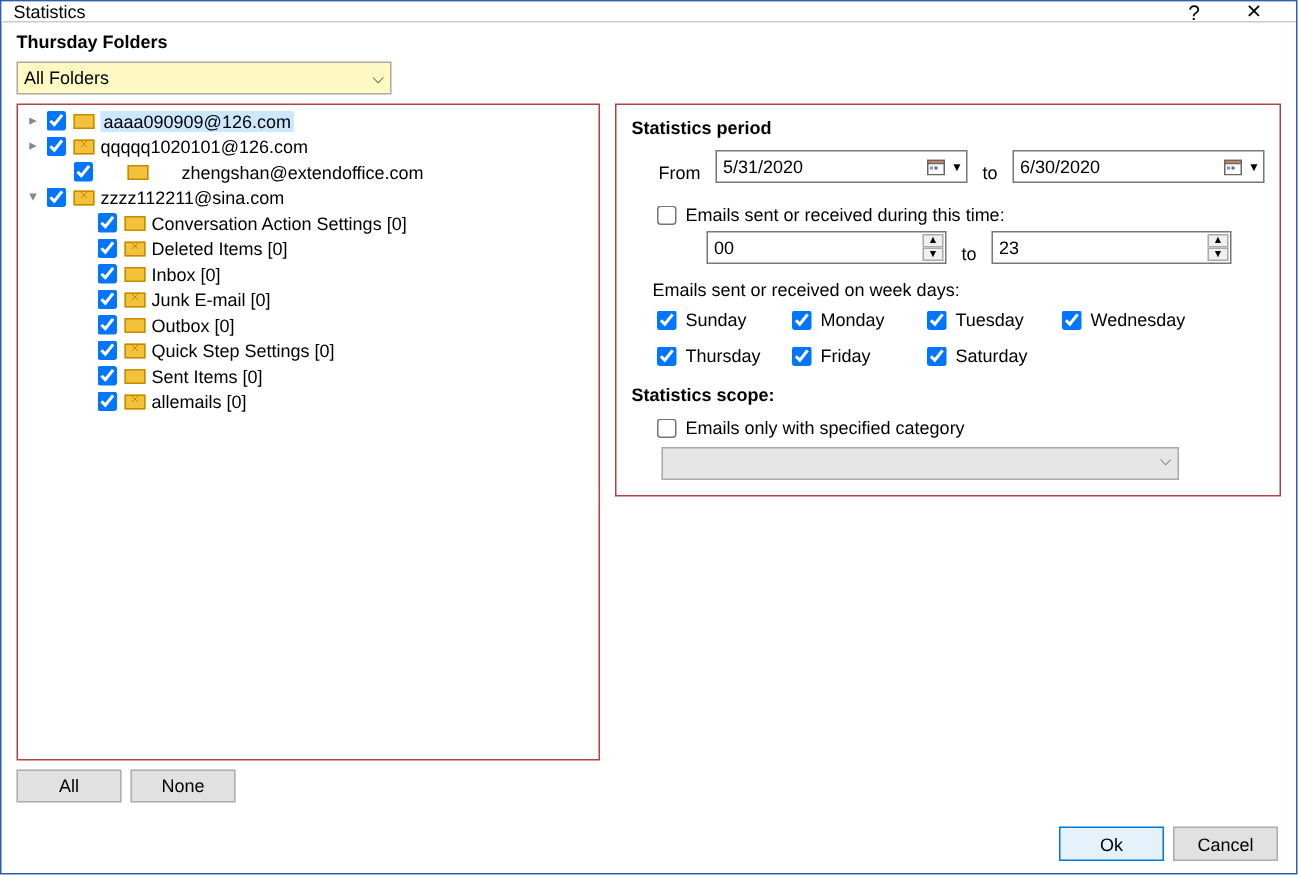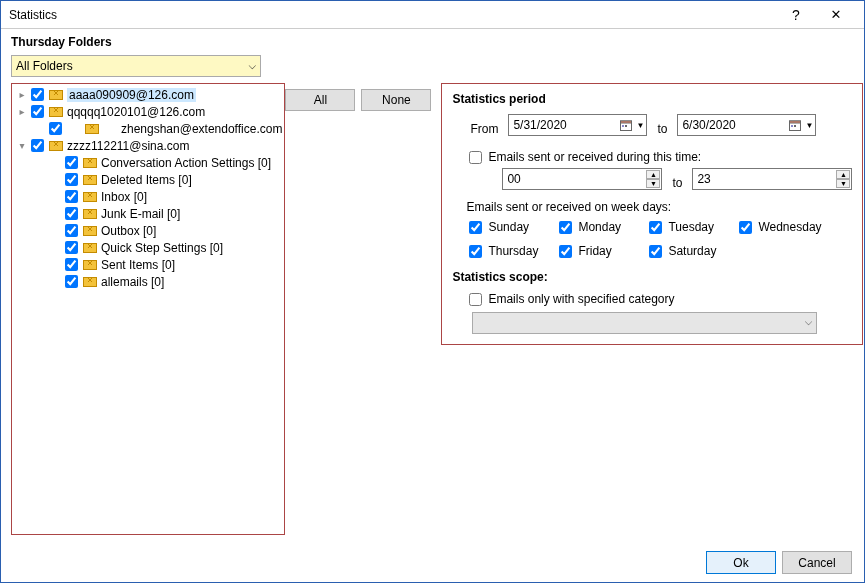--- a/index.html
+++ b/index.html
@@ -1,41 +1,41 @@
 <!DOCTYPE html>
 <html><head>
 <meta charset="utf-8">
 <style>
   * { box-sizing: border-box; font-family: "Segoe UI", Tahoma, sans-serif; font-size: 12px; }
   body { margin: 0; background: #fff; width: 865px; height: 583px; overflow: hidden; display: flex; flex-direction: column; border: 1px solid #2a5fb0; }
-  .titlebar { height: 28px; background: #fff; display: flex; align-items: center; padding: 0 8px; border-bottom: 1px solid #ccc; }
+  .titlebar { height: 14px; background: #fff; display: flex; align-items: center; padding: 0 8px; border-bottom: 1px solid #ccc; }
   .titlebar .title { flex: 1; }
   .titlebar .btn { width: 40px; height: 30px; display: flex; align-items: center; justify-content: center; font-size: 14px; }
   .section-header { font-weight: bold; padding: 6px 10px 2px 10px; }
   .dropdown { margin: 4px 10px 6px 10px; width: 250px; height: 22px; border: 1px solid #aaa; display: flex; align-items: center; padding: 0 4px; background: #fef9c3; position: relative; }
   .dropdown .chev { position: absolute; right: 4px; font-size: 10px; color: #333; }
   .main { flex: 1; display: flex; padding: 0 10px 8px 10px; gap: 10px; }
-  .left { width: 422px; display: flex; }
+  .left { width: 422px; display: flex; flex-direction: column; }
   .right { flex: 1; display: flex; flex-direction: column; }
   .tree-box { border: 1px solid #ab4545; flex: 1; overflow: auto; padding: 2px 0; }
   .tree-row { display: flex; align-items: center; height: 17px; padding: 0 2px; white-space: nowrap; }
   .expander { width: 12px; text-align: center; color: #888; font-size: 10px; line-height: 12px; }
   .expander.exp::before { content: "▸"; }
   .expander.col::before { content: "▾"; }
   .expander.none::before { content: ""; }
   .cb { width: 13px; height: 13px; margin: 0 3px; }
   .mail-icon { width: 14px; height: 10px; background: #f3c23a; border: 1px solid #c48b00; margin: 0 4px 0 2px; position: relative; }
   .mail-icon::before { content: ""; position: absolute; top: 0; left: 0; right: 0; height: 4px; background: linear-gradient(135deg, transparent 48%, #c48b00 48%, #c48b00 52%, transparent 52%), linear-gradient(-135deg, transparent 48%, #c48b00 48%, #c48b00 52%, transparent 52%); }
   .row-label.selected { background: #cce8ff; padding: 0 2px; }
   .bottom-buttons { display: flex; gap: 6px; margin-top: 6px; }
   .btn-small { width: 70px; height: 22px; border: 1px solid #adadad; background: #e1e1e1; display: flex; align-items: center; justify-content: center; }
   .right-box { border: 1px solid #ab4545; padding: 4px 10px 10px 10px; }
   .sec-title { font-weight: bold; margin: 4px 0 8px 0; }
   .row { display: flex; align-items: flex-end; gap: 6px; margin: 4px 0 10px 0; }
-  .date-field { width: 139px; height: 22px; border: 1px solid #777; display: flex; align-items: center; padding: 0 4px; position: relative; background: #fff; }
+  .date-field { width: 168px; height: 22px; border: 1px solid #777; display: flex; align-items: center; padding: 0 4px; position: relative; background: #fff; }
   .date-field .cal { position: absolute; right: 14px; width: 12px; height: 12px; }
   .date-field .cal svg { width: 12px; height: 12px; }
   .date-field .dv { position: absolute; right: 2px; font-size: 8px; }
   .spin-field { width: 160px; height: 22px; border: 1px solid #777; display: flex; align-items: center; padding: 0 4px; position: relative; background: #fff; }
   .spin-field .spn { position: absolute; right: 1px; top: 1px; bottom: 1px; width: 14px; display: flex; flex-direction: column; }
   .spin-field .spn div { flex: 1; border: 1px solid #aaa; font-size: 7px; display: flex; align-items: center; justify-content: center; background: #f0f0f0; }
   .check-line { display: flex; align-items: center; gap: 3px; margin: 2px 0; }
   .days { display: grid; grid-template-columns: 90px 90px 90px 100px; row-gap: 6px; margin: 4px 0 10px 14px; }
   .cat-dd { width: 345px; height: 22px; border: 1px solid #aaa; background: #e6e6e6; margin: 6px 0 0 20px; position: relative; }
   .cat-dd .chev { position: absolute; right: 4px; top: 3px; font-size: 10px; color: #666; }

